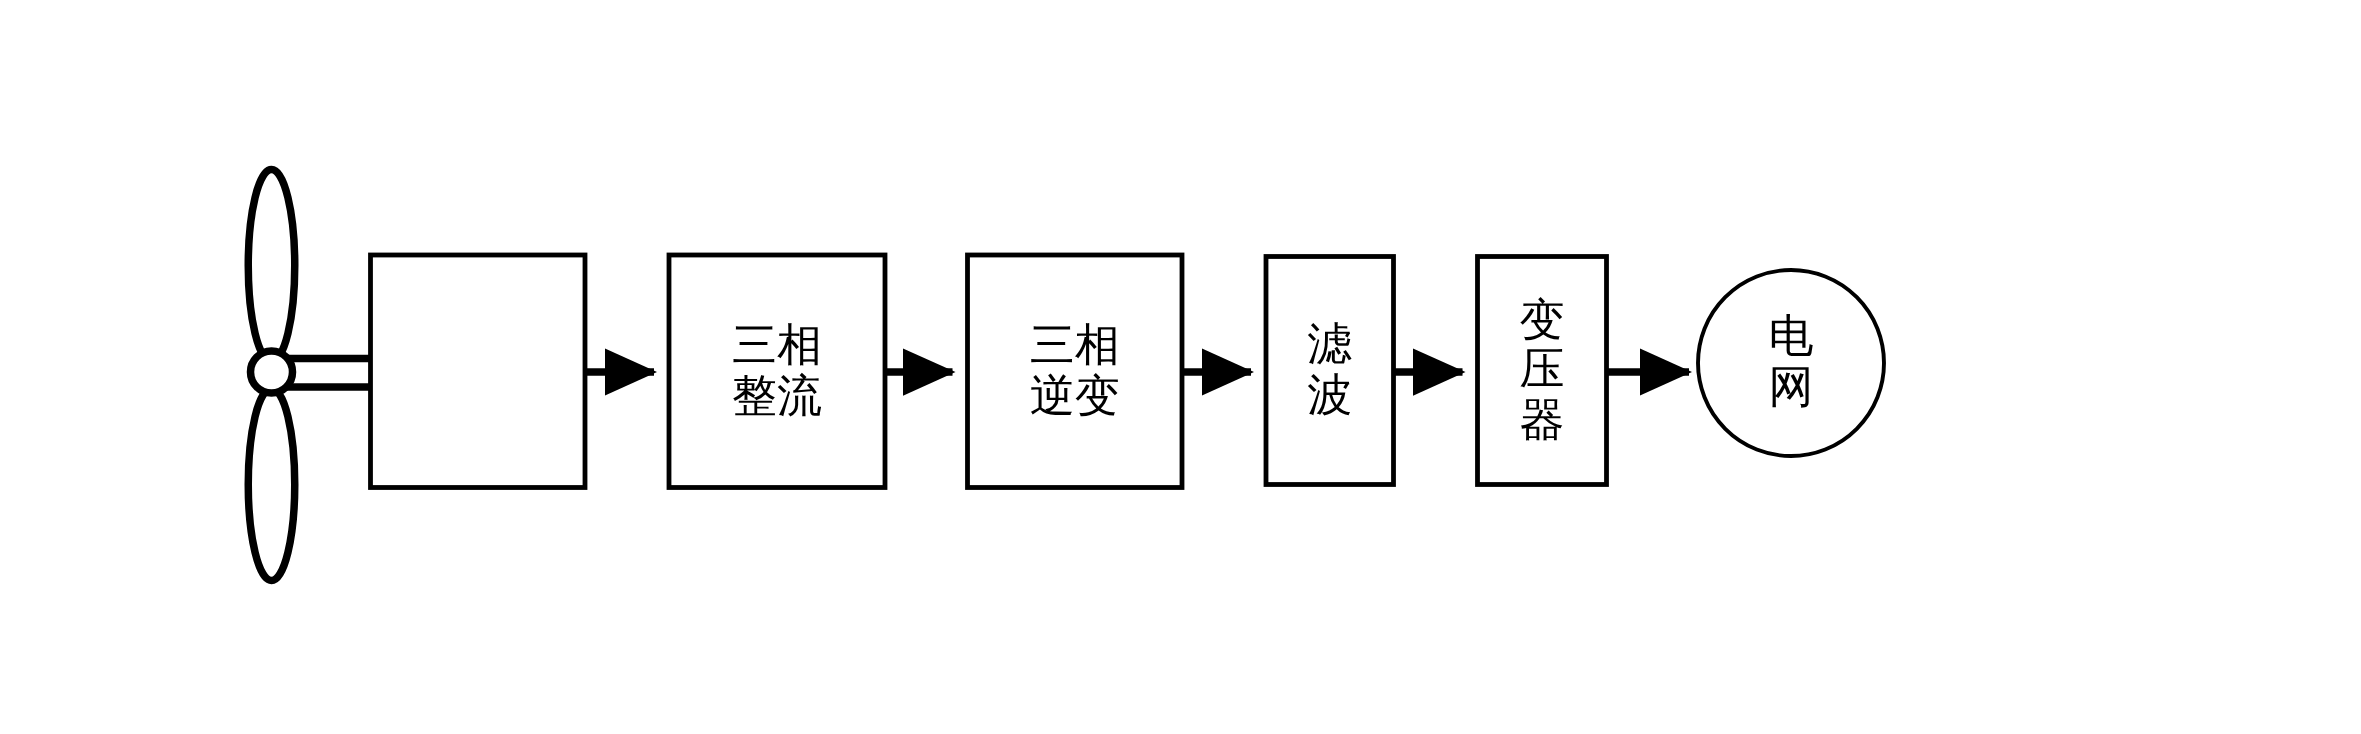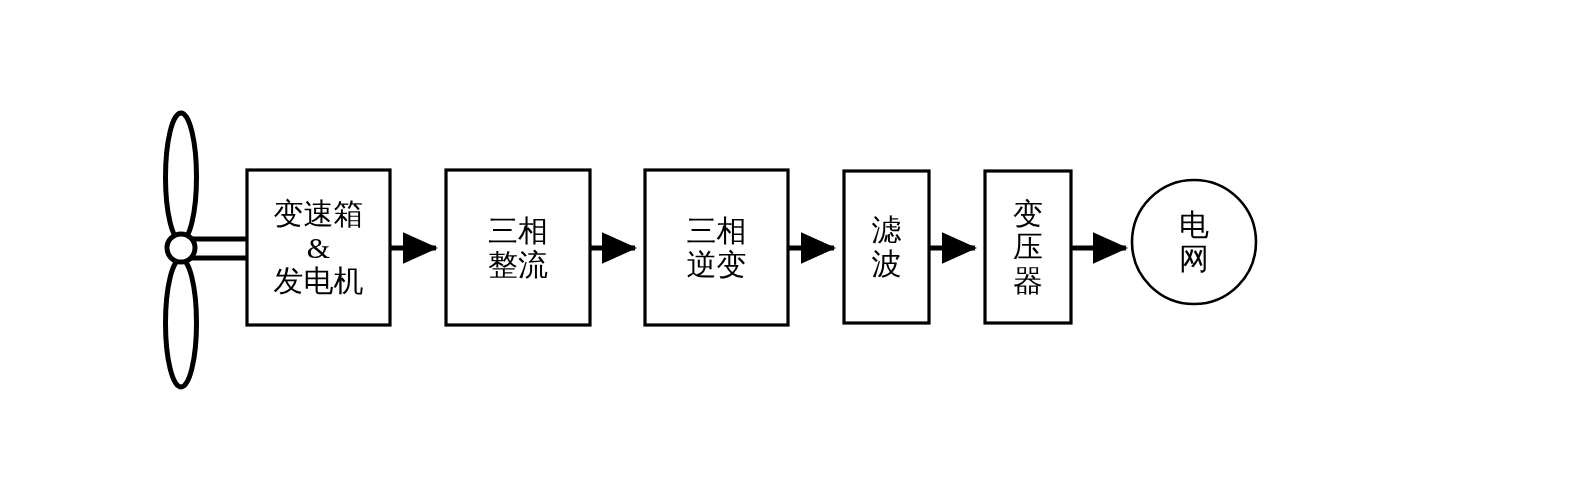--- a/index.html
+++ b/index.html
@@ -77,25 +77,20 @@
 
     <line x1="591" y1="248" x2="635" y2="248" stroke="#000000" stroke-width="5" marker-end="url(#arrowhead)"></line>
 
     <line x1="789" y1="248" x2="834" y2="248" stroke="#000000" stroke-width="5" marker-end="url(#arrowhead)"></line>
 
     <line x1="930" y1="248" x2="975" y2="248" stroke="#000000" stroke-width="5" marker-end="url(#arrowhead)"></line>
 
     <line x1="1072" y1="248" x2="1126" y2="248" stroke="#000000" stroke-width="5" marker-end="url(#arrowhead)"></line>
   </svg>
 
-  <div class="box-label" style="left:247px; top:170px; width:143px; height:155px; font-size:30px;">
-    <span class="ln">变速箱</span>
-    <span class="ln">&amp;</span>
-    <span class="ln">发电机</span>
-  </div>
 
   <div class="box-label" style="left:446px; top:170px; width:144px; height:155px; font-size:30px;">
     <span class="ln">三相</span>
     <span class="ln">整流</span>
   </div>
 
   <div class="box-label" style="left:645px; top:170px; width:143px; height:155px; font-size:30px;">
     <span class="ln">三相</span>
     <span class="ln">逆变</span>
   </div>

